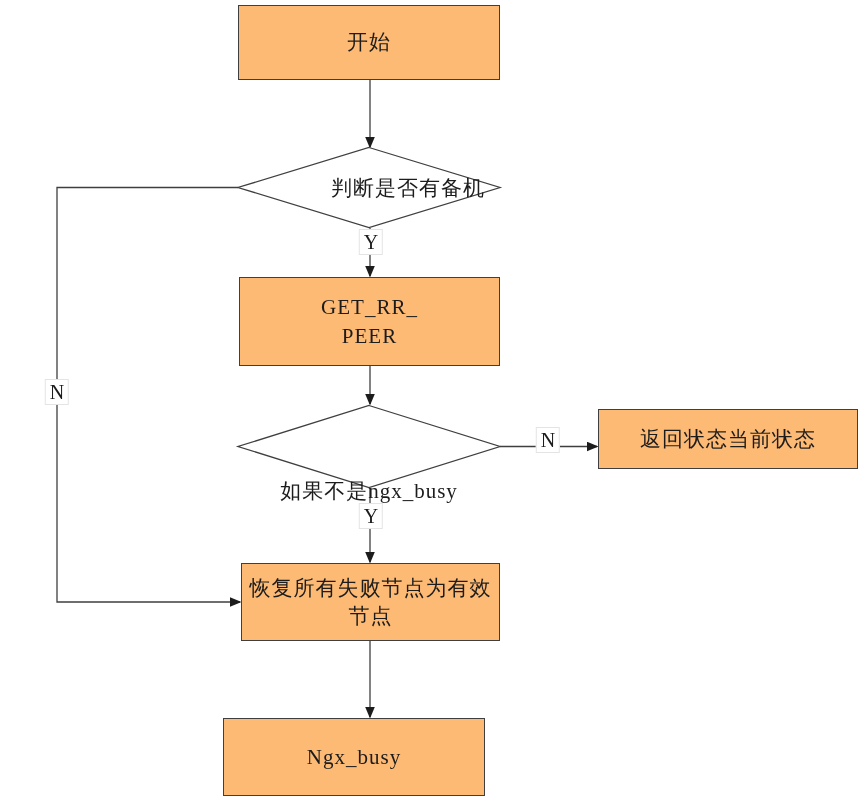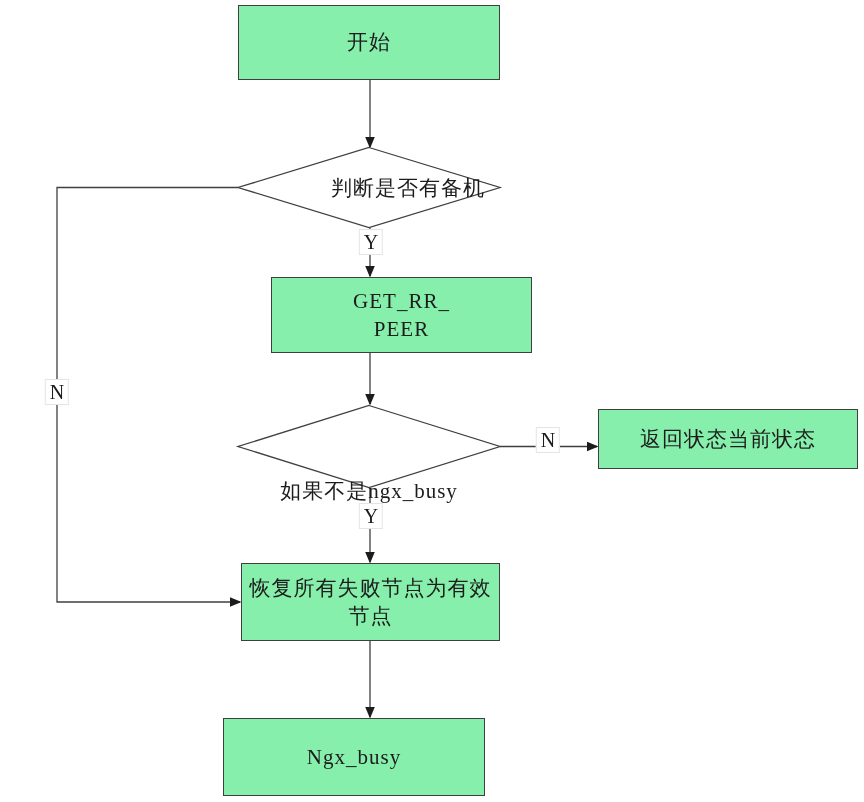--- a/index.html
+++ b/index.html
@@ -13,21 +13,21 @@
     overflow: hidden;
   }
   #wires {
     position: absolute;
     left: 0; top: 0;
     width: 864px; height: 802px;
   }
   .box {
     position: absolute;
     box-sizing: border-box;
-    background: #86efac;
+    background: #fdba74;
     border: 1.5px solid #3f3f3f;
     display: flex;
     align-items: center;
     justify-content: center;
     text-align: center;
     font-size: 21px;
     line-height: 1.35;
     white-space: pre-line;
     letter-spacing: 1px;
   }
@@ -75,21 +75,21 @@
 
     <line x1="370" y1="641" x2="370" y2="717" stroke="#3f3f3f" stroke-width="1.3" marker-end="url(#arrow)"></line>
 
     <polygon points="369,147.5 500,187.5 369,227.5 238,187.5" fill="#ffffff" stroke="#3f3f3f" stroke-width="1.3"></polygon>
 
     <polygon points="369,405.5 500,446.5 369,487.5 238,446.5" fill="#ffffff" stroke="#3f3f3f" stroke-width="1.3"></polygon>
   </svg>
 
   <div class="box" style="left:238px; top:5px; width:262px; height:75px;">开始</div>
 
-  <div class="box" style="left:239px; top:277px; width:261px; height:76px;margin-left:32px;">GET_RR_
+  <div class="box" style="left:239px; top:277px; width:261px; height:89px;">GET_RR_
 PEER</div>
 
   <div class="box" style="left:598px; top:409px; width:260px; height:60px;">返回状态当前状态</div>
 
   <div class="box" style="left:241px; top:563px; width:259px; height:78px;">恢复所有失败节点为有效
 节点</div>
 
   <div class="box" style="left:223px; top:718px; width:262px; height:78px;">Ngx_busy</div>
 
   <div class="diamond-label" style="left:368px; top:188px;margin-left:40px;">判断是否有备机</div>

